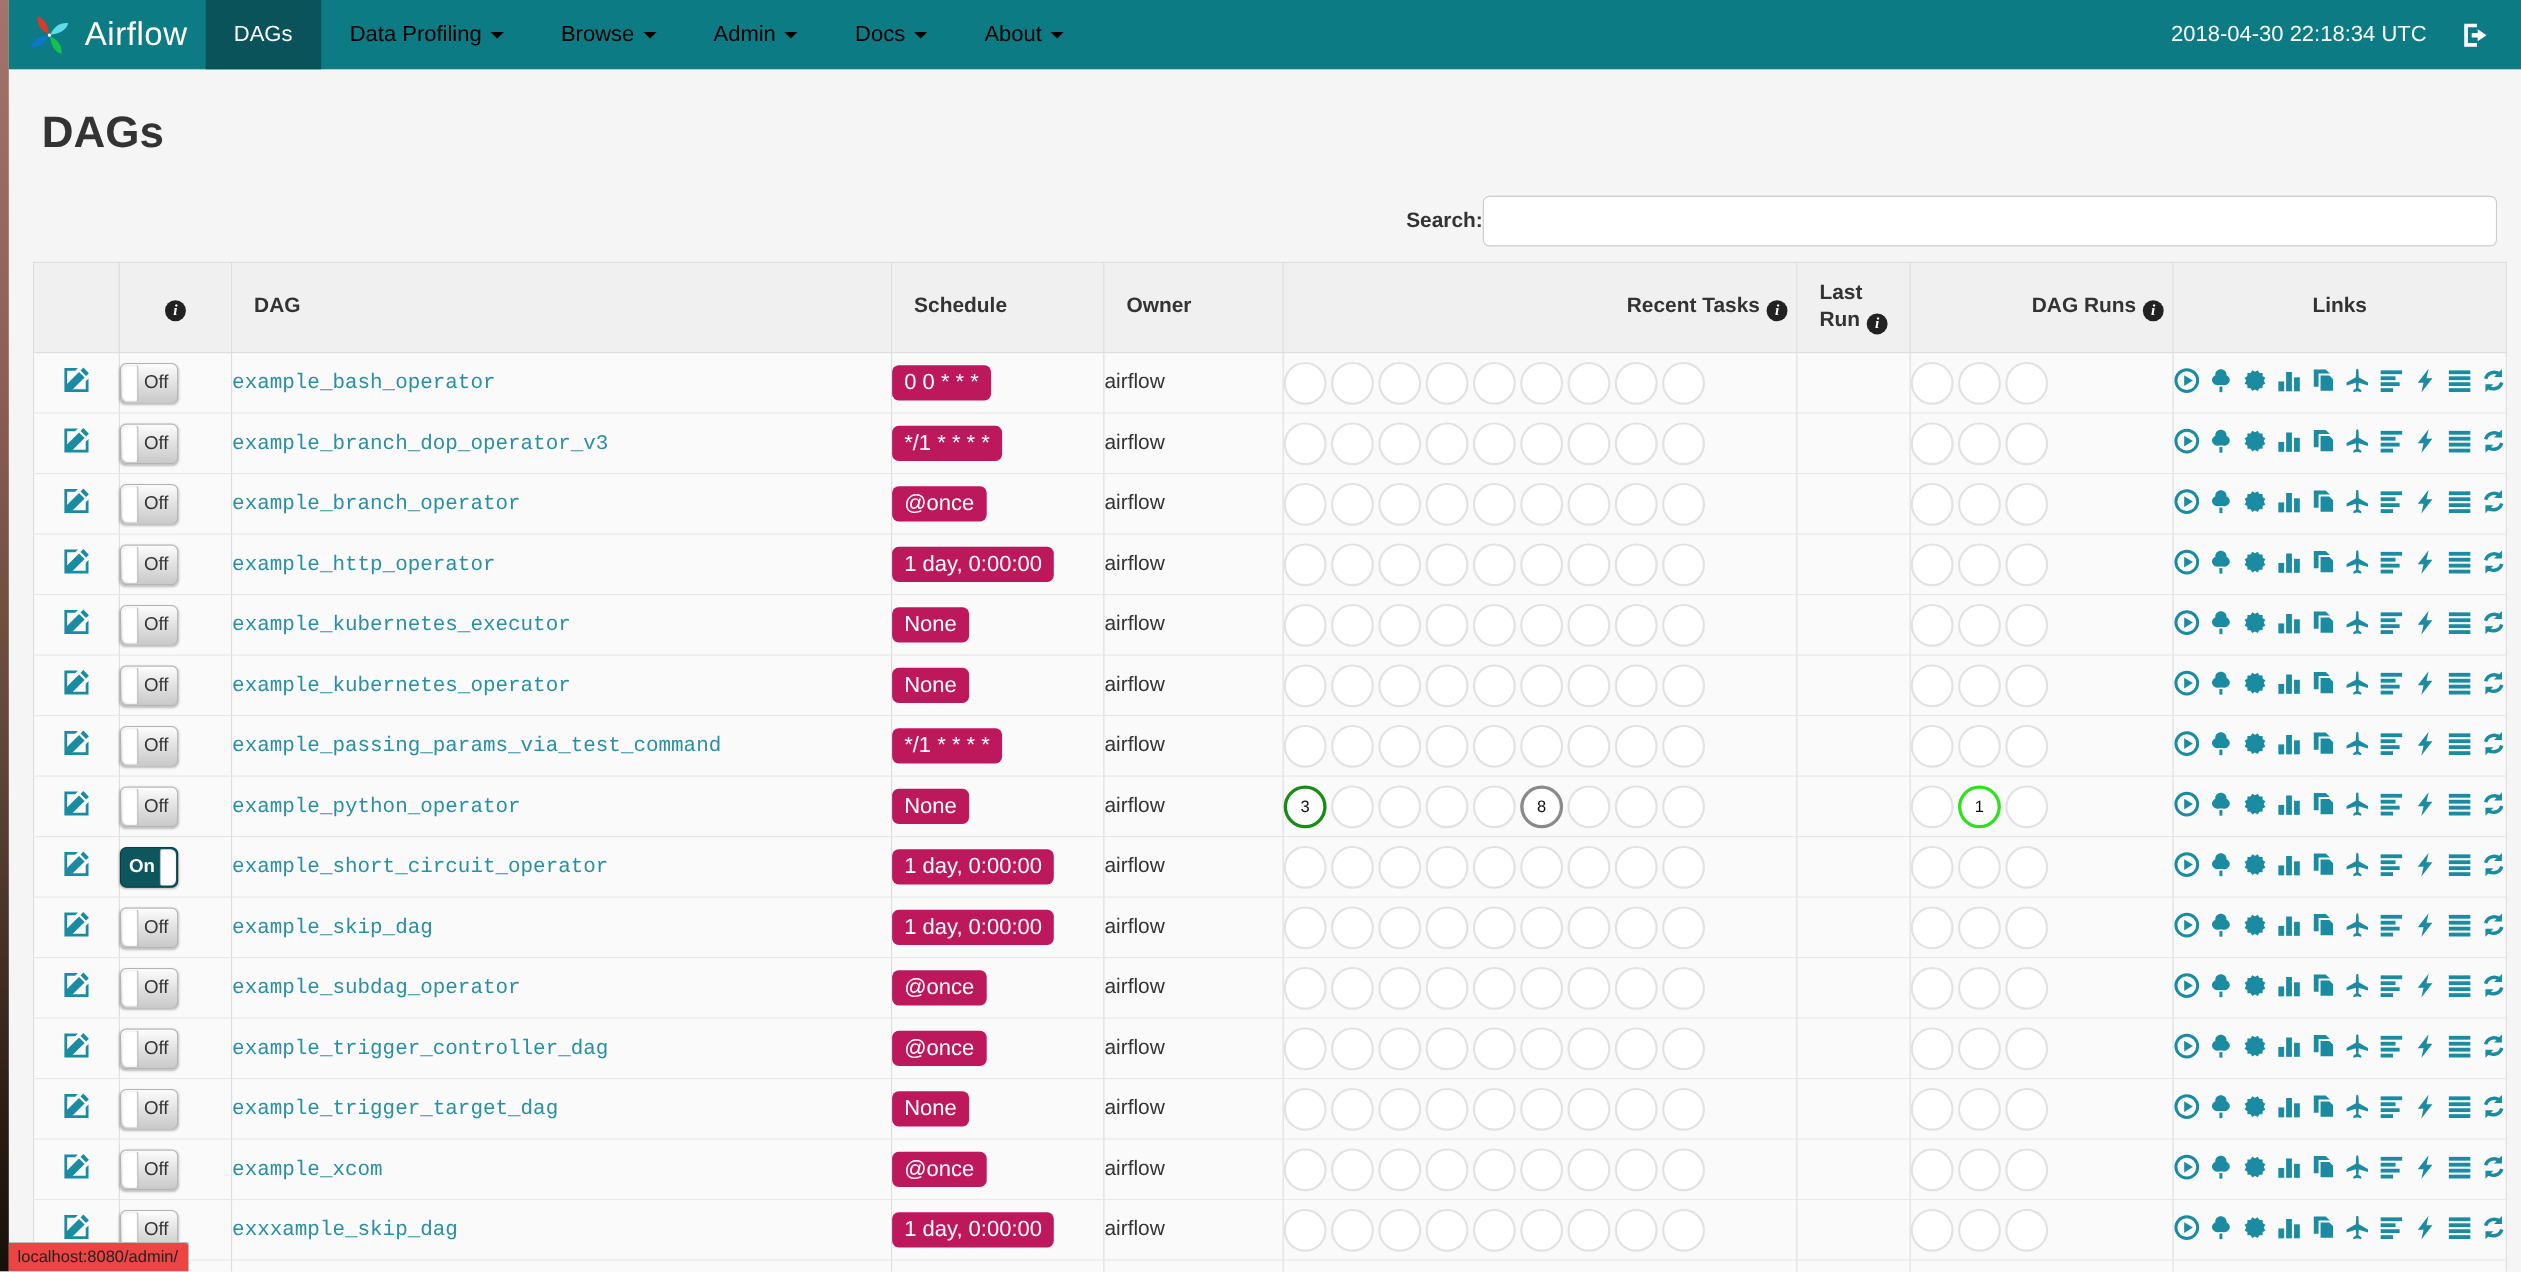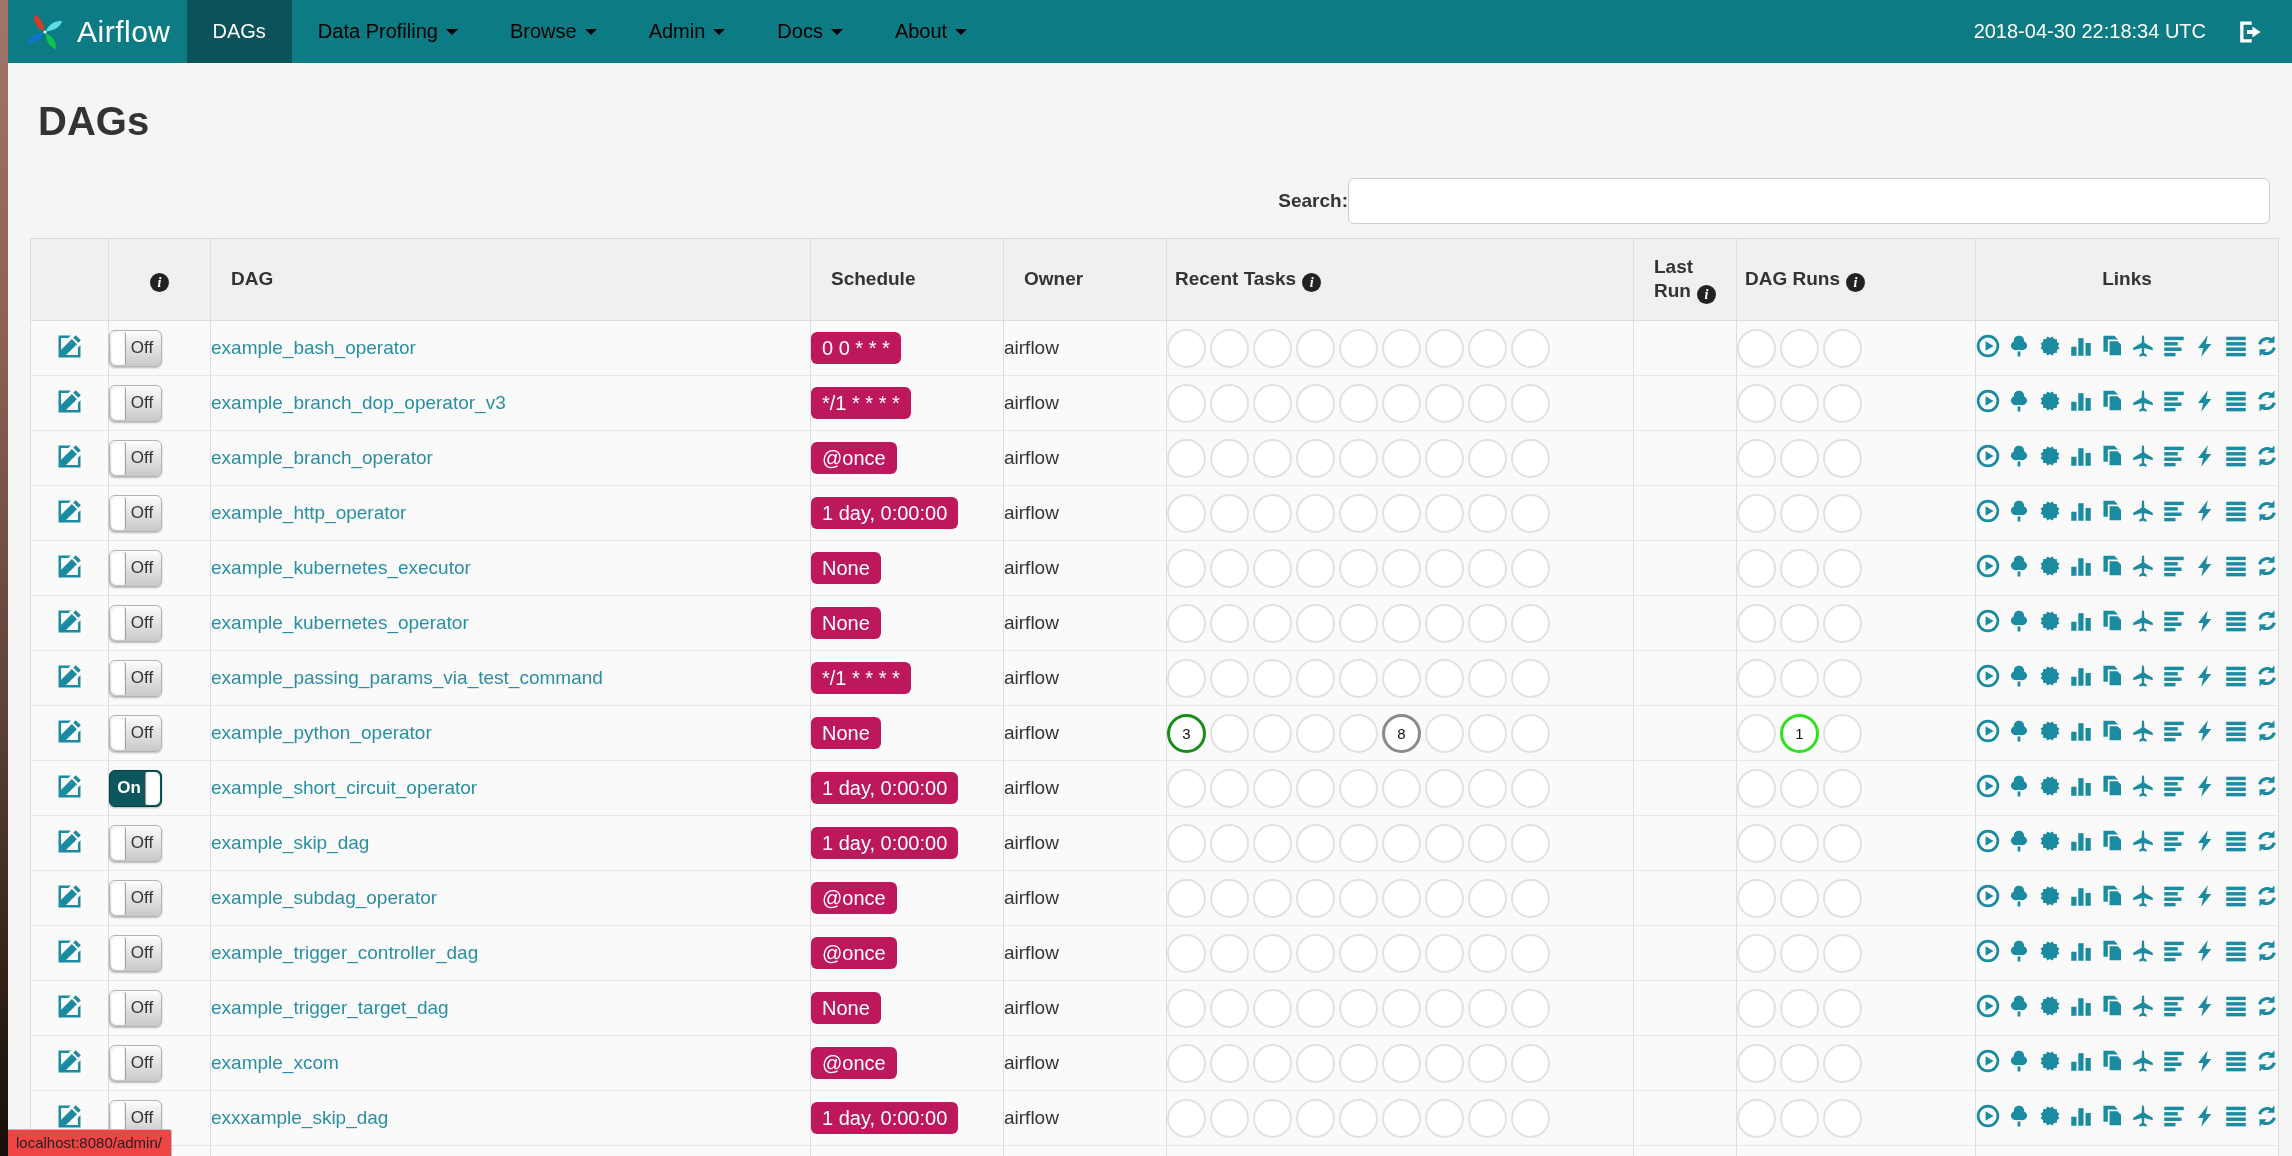--- a/index.html
+++ b/index.html
@@ -24,37 +24,37 @@
   .content{position:absolute;left:8px;right:0;top:63px;bottom:0;padding:0 22px;box-sizing:border-box;}
   h2.page-title{font-size:40px;color:#333;font-weight:700;margin:36px 0 0 8px;line-height:44px;}
   .search-row{display:flex;justify-content:flex-end;align-items:center;margin-top:35px;}
   .search-label{font-size:19px;font-weight:700;color:#333;}
   .search-input{width:922px;height:46px;border:1px solid #ccc;border-radius:6px;background:#fff;font-size:19px;padding:0 12px;box-sizing:border-box;outline:none;}
   
   table.dags{border-collapse:collapse;table-layout:fixed;width:2248px;margin-top:14px;background:#fafafa;}
   table.dags th,table.dags td{border:1px solid #ddd;box-sizing:border-box;}
   table.dags thead th{height:82px;background:#f0f0f0;font-size:19px;font-weight:700;color:#333;text-align:left;vertical-align:middle;padding:0 8px 0 20px;line-height:1.3;}
   table.dags thead th.th-center{text-align:center;padding:0;}
-  table.dags thead th.th-tight{padding-left:8px;}
+  table.dags thead th.th-tight{padding-left:26px;text-align:right;}
   table.dags tbody td{height:55px;border-top:1px solid #e7e7e7;border-bottom:1px solid #e7e7e7;vertical-align:middle;padding:0;}
   col.w-edit{width:78px;}col.w-toggle{width:102px;}col.w-dag{width:600px;}
   col.w-sched{width:193px;}col.w-owner{width:163px;}col.w-recent{width:467px;}
   col.w-last{width:103px;}col.w-runs{width:239px;}col.w-links{width:303px;}
   td.c-edit{text-align:center;}
   .edit-ic{display:inline-flex;width:27px;height:27px;color:#1a8ba0;cursor:pointer;}
   .edit-ic svg{width:27px;height:27px;}
   td.c-toggle{}
   .toggle{position:relative;display:inline-flex;align-items:center;justify-content:center;width:53px;height:37px;border:1px solid #b3b3b3;border-radius:6px;background:linear-gradient(180deg,#fdfdfd 0%,#e4e4e4 45%,#c9c9c9 100%);box-shadow:0 1px 2px rgba(0,0,0,.25);cursor:pointer;box-sizing:border-box;padding-left:13px;vertical-align:middle;}
   .toggle .knob{position:absolute;left:1px;top:1px;bottom:1px;width:14px;background:#fff;border-right:1px solid #9e9e9e;border-radius:5px 2px 2px 5px;box-shadow:inset 0 0 2px rgba(0,0,0,.15);}
   .toggle .tlabel{font-size:17px;color:#333;}
   .toggle.on{background:#0e565e;border-color:#093e44;padding-left:0;padding-right:13px;}
   .toggle.on .knob{left:auto;right:1px;border-right:none;border-left:1px solid #9e9e9e;border-radius:2px 5px 5px 2px;}
   .toggle.on .tlabel{color:#fff;font-weight:700;}
   td.c-dag{padding-left:20px;}
-  .dag-link{color:#2a8fa2;font-size:19px;text-decoration:none;cursor:pointer;}
+  .dag-link{color:#2a8fa2;font-size:19px;text-decoration:none;cursor:pointer;font-family:Liberation Mono, monospace;}
   td.c-sched{padding-left:20px;}
   .badge{display:inline-block;background:#be185d;color:#fff;font-size:20px;font-weight:400;border-radius:6px;padding:6px 11px;line-height:1;}
   td.c-owner{padding-left:20px;font-size:19px;color:#333;}
   td.c-recent{padding-left:6px;}
   td.c-dagruns{padding-left:8px;}
   .circles{display:inline-flex;gap:4px;vertical-align:middle;}
   .circle{width:39px;height:39px;border:2px solid #e2e2e2;border-radius:50%;background:#fff;display:inline-flex;align-items:center;justify-content:center;font-size:15px;color:#111;box-sizing:border-box;}
   .circle.has{border-width:3px;cursor:pointer;}
   td.c-links{text-align:center;}
   .links{display:inline-flex;align-items:center;gap:7px;color:#1a8ba0;}

